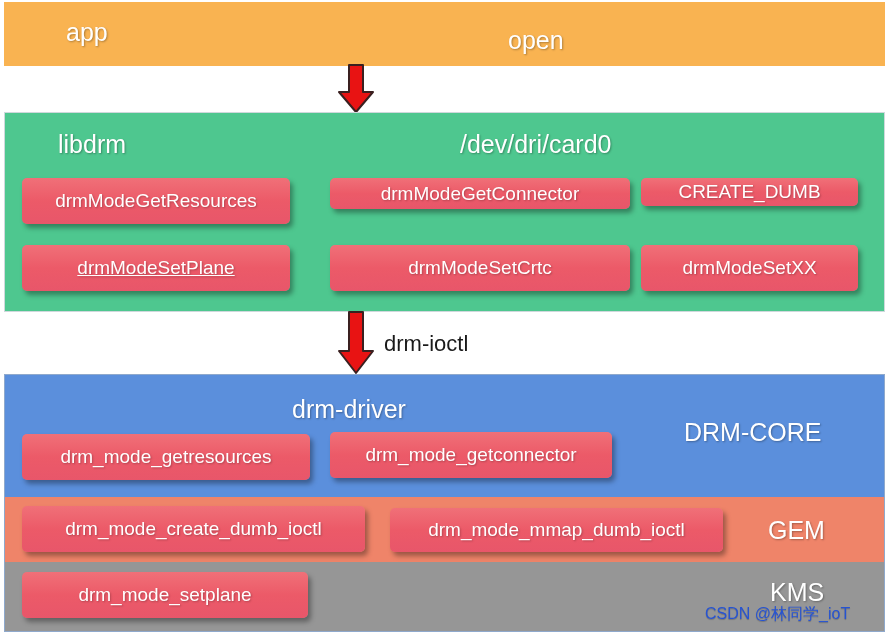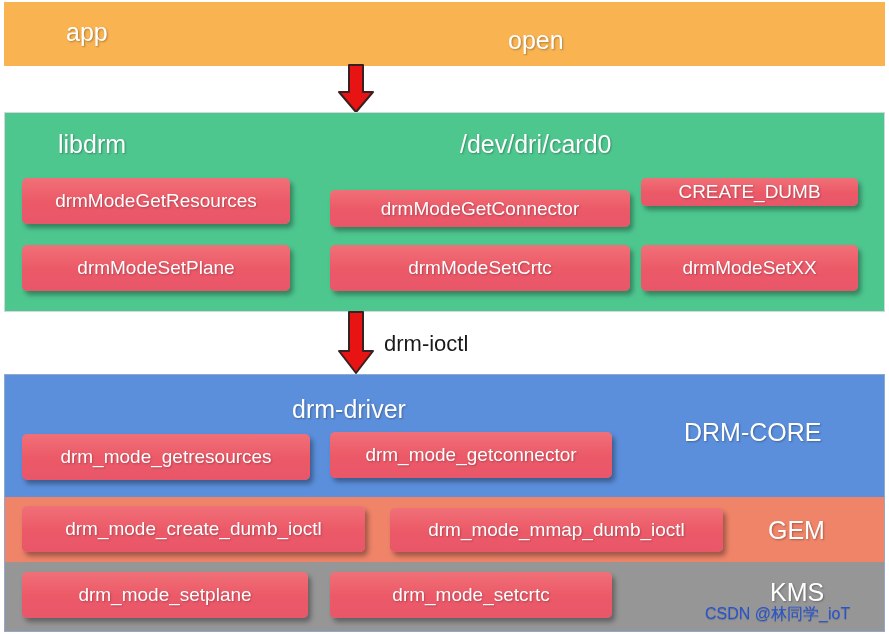--- a/index.html
+++ b/index.html
@@ -130,24 +130,24 @@
 
   <svg class="arrow" style="left:336px; top:64px;" width="40" height="50" viewBox="0 0 40 50">
     <polygon points="13,1 27,1 27,28 37,28 20,48 3,28 13,28" fill="#e81313" stroke="#3a2020" stroke-width="2" stroke-linejoin="round"></polygon>
   </svg>
 
   <div class="band band-libdrm"></div>
   <div class="band-label lbl-libdrm">libdrm</div>
   <div class="band-label lbl-card0">/dev/dri/card0</div>
 
   <div class="fbox" style="left:22px;  top:178px; width:268px; height:46px;">drmModeGetResources</div>
-  <div class="fbox" style="left:330px; top:190px; width:300px; height:37px;">drmModeGetConnector</div>
+  <div class="fbox" style="left:330px; top:178px; width:300px; height:31px;">drmModeGetConnector</div>
   <div class="fbox" style="left:641px; top:178px; width:217px; height:28px;">CREATE_DUMB</div>
 
-  <div class="fbox" style="left:22px;  top:245px; width:268px; height:46px;">drmModeSetPlane</div>
+  <div class="fbox" style="left:22px;  top:245px; width:268px; height:46px;text-decoration:underline;">drmModeSetPlane</div>
   <div class="fbox" style="left:330px; top:245px; width:300px; height:46px;">drmModeSetCrtc</div>
   <div class="fbox" style="left:641px; top:245px; width:217px; height:46px;">drmModeSetXX</div>
 
   <svg class="arrow" style="left:336px; top:311px;" width="40" height="64" viewBox="0 0 40 64">
     <polygon points="13,1 27,1 27,40 37,40 20,62 3,40 13,40" fill="#e81313" stroke="#3a2020" stroke-width="2" stroke-linejoin="round"></polygon>
   </svg>
   <div class="arrow-label" style="left:384px; top:331px;">drm-ioctl</div>
 
   <div class="band band-drv"></div>
   <div class="band-label lbl-driver">drm-driver</div>
@@ -159,17 +159,16 @@
   <div class="band band-gem"></div>
   <div class="band-label lbl-gem">GEM</div>
 
   <div class="fbox" style="left:22px;  top:506px; width:343px; height:46px;">drm_mode_create_dumb_ioctl</div>
   <div class="fbox" style="left:390px; top:508px; width:333px; height:44px;">drm_mode_mmap_dumb_ioctl</div>
 
   <div class="band band-kms"></div>
   <div class="band-label lbl-kms">KMS</div>
 
   <div class="fbox" style="left:22px;  top:572px; width:286px; height:46px;">drm_mode_setplane</div>
-  <div class="fbox" style="left:330px; top:572px; width:282px; height:46px;">drm_mode_setcrtc</div>
 
   <div class="watermark">CSDN @林同学_ioT</div>
 
 </div>
 
 </body></html>

